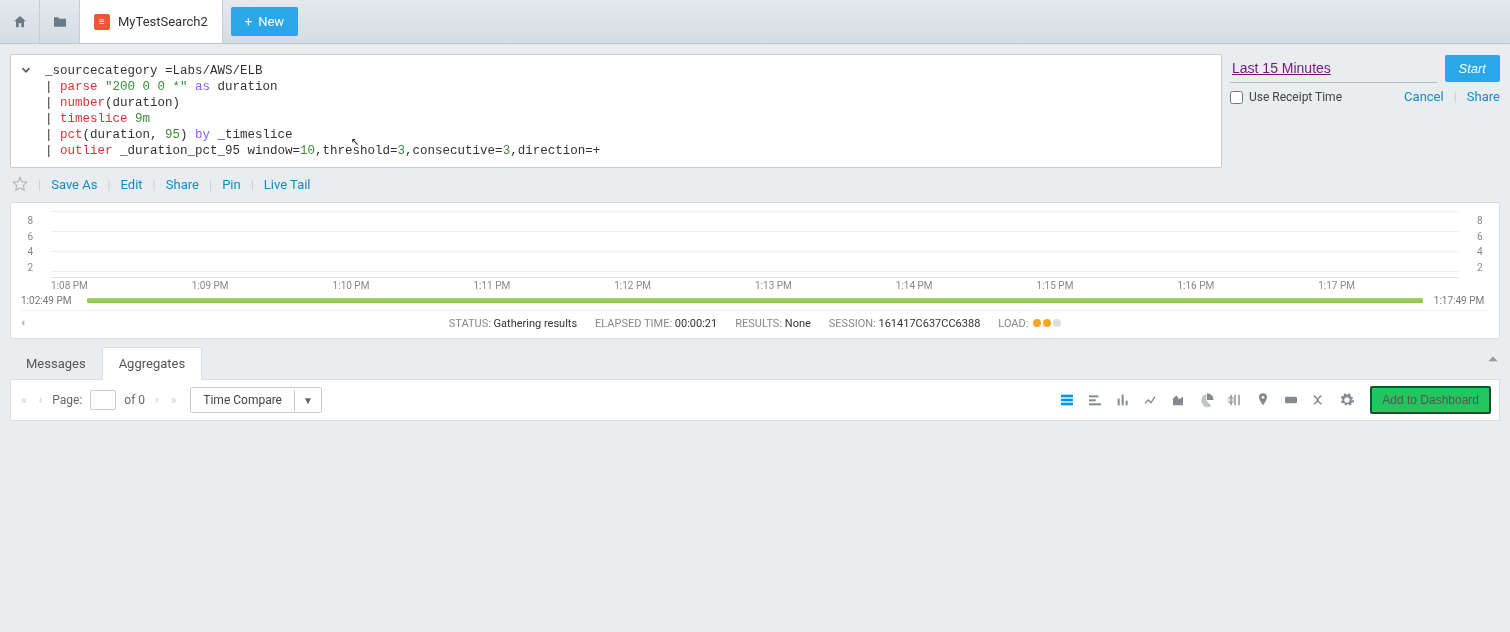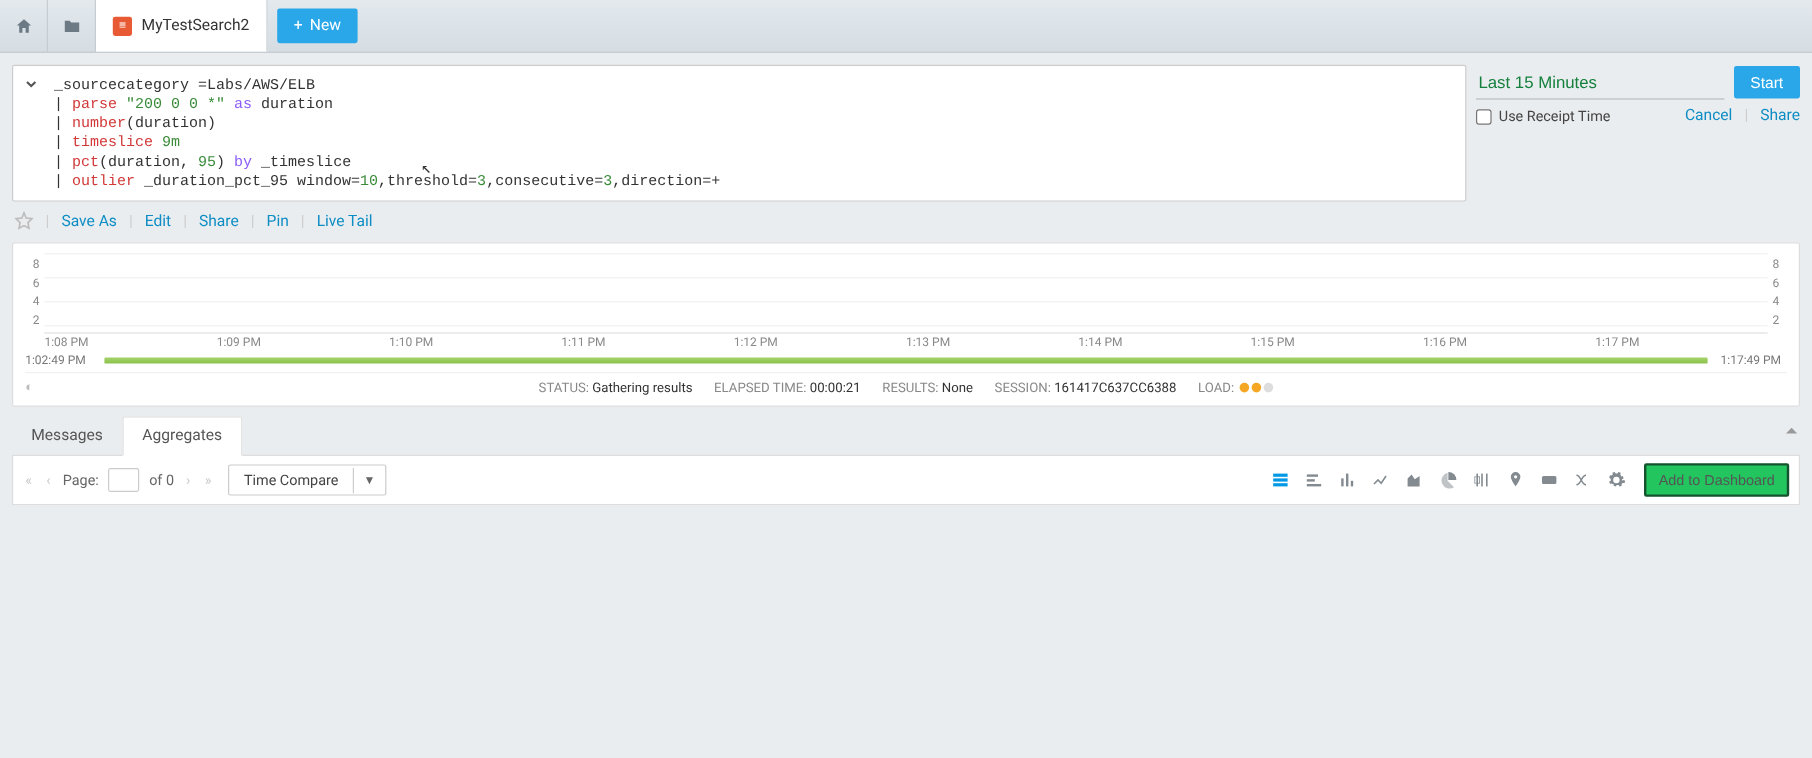--- a/index.html
+++ b/index.html
@@ -105,32 +105,34 @@
     gap:6px;
   }
   .right-controls .row1 {
     display:flex; gap:8px; align-items:center;
   }
   .time-range {
     flex:1 1 auto;
     border:none;
     border-bottom:1px solid #bbb;
     background:transparent;
-    color:#15803d;
+    color:#701a75;
     font-size:14px;
     padding:6px 2px;
+    text-decoration:underline;
   }
   .start-btn {
     padding:6px 14px;
     background: var(--light-blue);
     color:#fff;
     border:none;
     border-radius:2px;
     font-size:13px;
     cursor:pointer;
+    font-style:italic;
   }
   .right-controls .row2 {
     display:flex; justify-content:space-between; align-items:flex-end;gap:20px;
   }
   .chk-row { display:flex; align-items:center; gap:6px; font-size:12px; color:#444;}
   .chk-row input { margin:0; }
   .link-pair { display:flex; gap:10px; font-size:13px; }
   .link-pair a, .actions a { color: var(--link-blue); text-decoration:none; cursor:pointer; }
   .link-pair .sep, .actions .sep { color:#ccc; }
   
@@ -161,21 +163,21 @@
   .y-axis, .y-axis-right {
     display:flex; flex-direction:column; justify-content:space-between;
     font-size:10px; color:#888;
     padding:4px 0 18px 0;
   }
   .y-axis { align-items:flex-end; width:12px; }
   .y-axis-right { align-items:flex-start; width:12px; }
   .plot {
     flex:1;
     position:relative;
-    margin:0 4px;
+    margin:0 18px;
   }
   .gridline {
     position:absolute; left:0; right:0; border-top:1px solid #f0f0f0;
   }
   .x-axis {
     position:absolute; left:0; right:0; bottom:0;
     display:flex;
     font-size:10px; color:#888;
     border-top:1px solid #e0e0e0;
     padding-top:2px;

